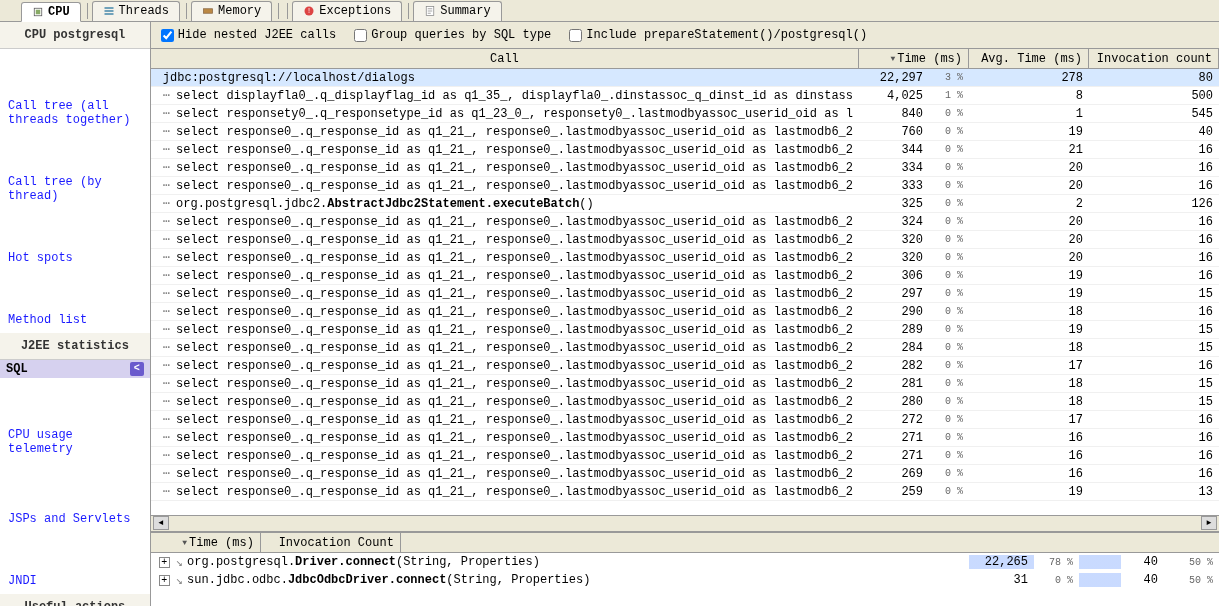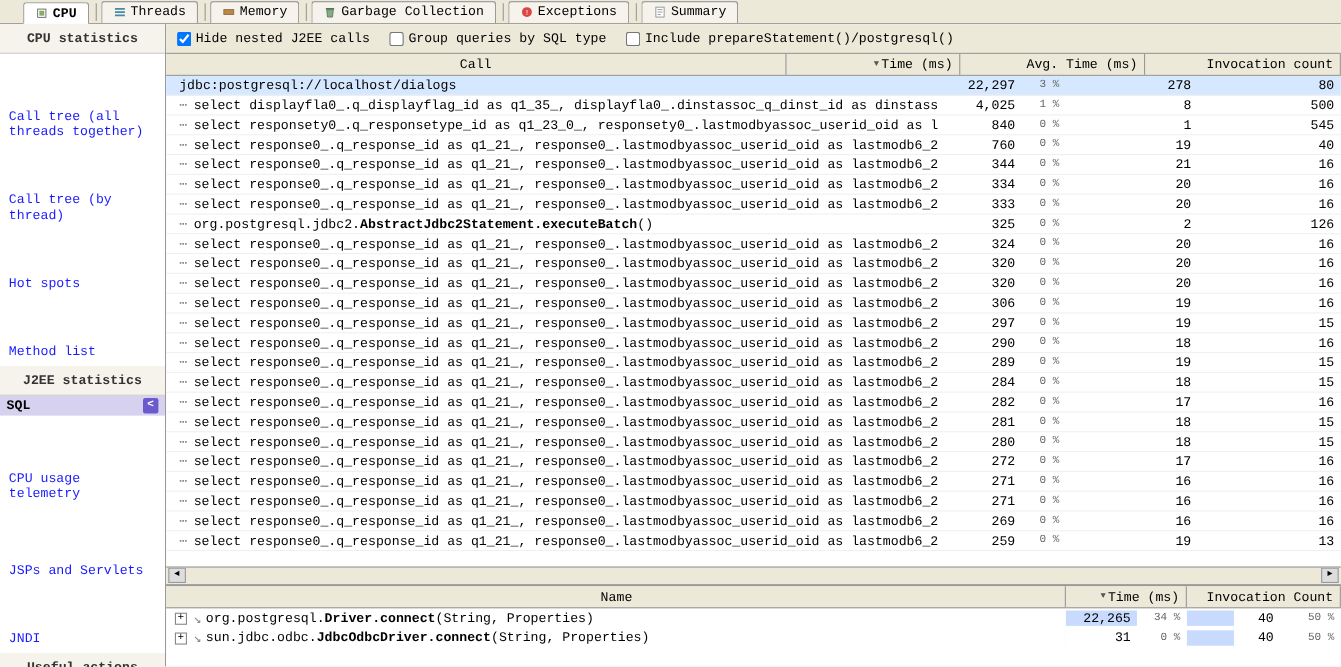--- a/index.html
+++ b/index.html
@@ -18,21 +18,21 @@
 .purple-badge { background: #6a5acd; color: #fff; width: 14px; height: 14px; border-radius: 2px; text-align: center; font-size: 10px; line-height: 14px; }
 .spacer { flex: 1; }
 .legend-list { padding: 4px 8px; }
 .legend-item { display: flex; align-items: center; padding: 2px 0; text-decoration: underline; }
 .legend-icon { width: 12px; height: 12px; margin-right: 4px; }
 .content { flex: 1; display: flex; flex-direction: column; background: #fff; }
 .toolbar { display: flex; align-items: center; padding: 6px 10px; border-bottom: 1px solid #999; background: #ece9d8; gap: 18px; }
 .checkbox-wrap { display: flex; align-items: center; gap: 4px; }
 .checkbox-wrap input { width: 13px; height: 13px; }
 .table-wrap { flex: 1; overflow: hidden; display: flex; flex-direction: column; }
-.table-head { display: flex; background: #ece9d8; border-bottom: 1px solid #999; height: 20px; align-items: center; gap: 48px; }
+.table-head { display: flex; background: #ece9d8; border-bottom: 1px solid #999; height: 20px; align-items: center; }
 .th { border-right: 1px solid #999; padding: 0 6px; font-weight: normal; height: 100%; display: flex; align-items: center; }
 .th.center { justify-content: center; }
 .th.right { justify-content: flex-end; }
 .th.sort::before { content: "▼"; font-size: 8px; margin-right: 2px; color: #555; }
 .col-call { flex: 1; min-width: 0; }
 .col-time { width: 110px; }
 .col-avg { width: 120px; }
 .col-inv { width: 130px; }
 .table-body { flex: 1; overflow-y: auto; }
 .row { display: flex; height: 18px; align-items: center; border-bottom: 1px solid #f0f0f0; }
@@ -76,27 +76,20 @@
       <span>Threads</span>
     </div>
     <div class="sep"></div>
     <div class="tab">
       <span class="tab-icon"><svg class="ico" viewBox="0 0 16 16">
           <rect x="2" y="5" width="12" height="6" fill="#b84" stroke="#864"></rect>
         </svg></span>
       <span>Memory</span>
     </div>
     <div class="sep"></div>
-    <div class="tab">
-      <span class="tab-icon"><svg class="ico" viewBox="0 0 16 16">
-          <path d="M4 5h8l-1 9H5z" fill="#8a8" stroke="#575"></path>
-          <rect x="3" y="3" width="10" height="2" fill="#575"></rect>
-        </svg></span>
-      <span>Garbage Collection</span>
-    </div>
     <div class="sep"></div>
     <div class="tab">
       <span class="tab-icon"><svg class="ico" viewBox="0 0 16 16">
           <circle cx="8" cy="8" r="6" fill="#d44"></circle>
           <text x="8" y="11" text-anchor="middle" fill="#fff" font-size="9">!</text>
         </svg></span>
       <span>Exceptions</span>
     </div>
     <div class="sep"></div>
     <div class="tab">
@@ -104,21 +97,21 @@
           <rect x="3" y="2" width="10" height="12" fill="#fff" stroke="#888"></rect>
           <path d="M5 5h6M5 8h6M5 11h4" stroke="#888"></path>
         </svg></span>
       <span>Summary</span>
     </div>
   </div>
 
 <div class="main">
 
   <div class="sidebar">
-    <div class="section-head">CPU statistics</div>
+    <div class="section-head">CPU postgresql</div>
     <div class="link-list" id="sec1-links">
         <div>Call tree (all threads together)</div>
         <div>Call tree (by thread)</div>
         <div>Hot spots</div>
         <div>Method list</div>
       </div>
     <div class="section-head">J2EE statistics</div>
     <div class="selected-item">
       <span>SQL</span>
       <span class="purple-badge">&lt;</span>
@@ -420,33 +413,32 @@
           </div>
         </div>
       <div class="scroll-bottom">
         <div class="scroll-arrow">◄</div>
         <div class="scroll-arrow">►</div>
       </div>
     </div>
 
     <div class="lower-table">
       <div class="lt-head">
-        <div class="th lt-col-name center">Name</div>
         <div class="th lt-col-time right sort">Time (ms)</div>
         <div class="th lt-col-inv right">Invocation Count</div>
       </div>
       <div class="lt-body" id="lower-body">
           <div class="lt-row">
             <div class="td lt-col-name">
               <span class="expander">+</span>
               <span class="arrow-icon">↘</span>
               <span>org.postgresql.<span class="bold-part">Driver.connect</span>(String, Properties)</span>
             </div>
             <div class="td right pctbar" style="width:65px;--w:100%">22,265</div>
-            <div class="td right pct" style="width:45px">34 %</div>
+            <div class="td right pct" style="width:45px">78 %</div>
             <div class="td right pctbar" style="width:85px;--w:50%">40</div>
             <div class="td right pct" style="width:55px">50 %</div>
           </div>
           <div class="lt-row">
             <div class="td lt-col-name">
               <span class="expander">+</span>
               <span class="arrow-icon">↘</span>
               <span>sun.jdbc.odbc.<span class="bold-part">JdbcOdbcDriver.connect</span>(String, Properties)</span>
             </div>
             <div class="td right pctbar" style="width:65px;--w:0%">31</div>

